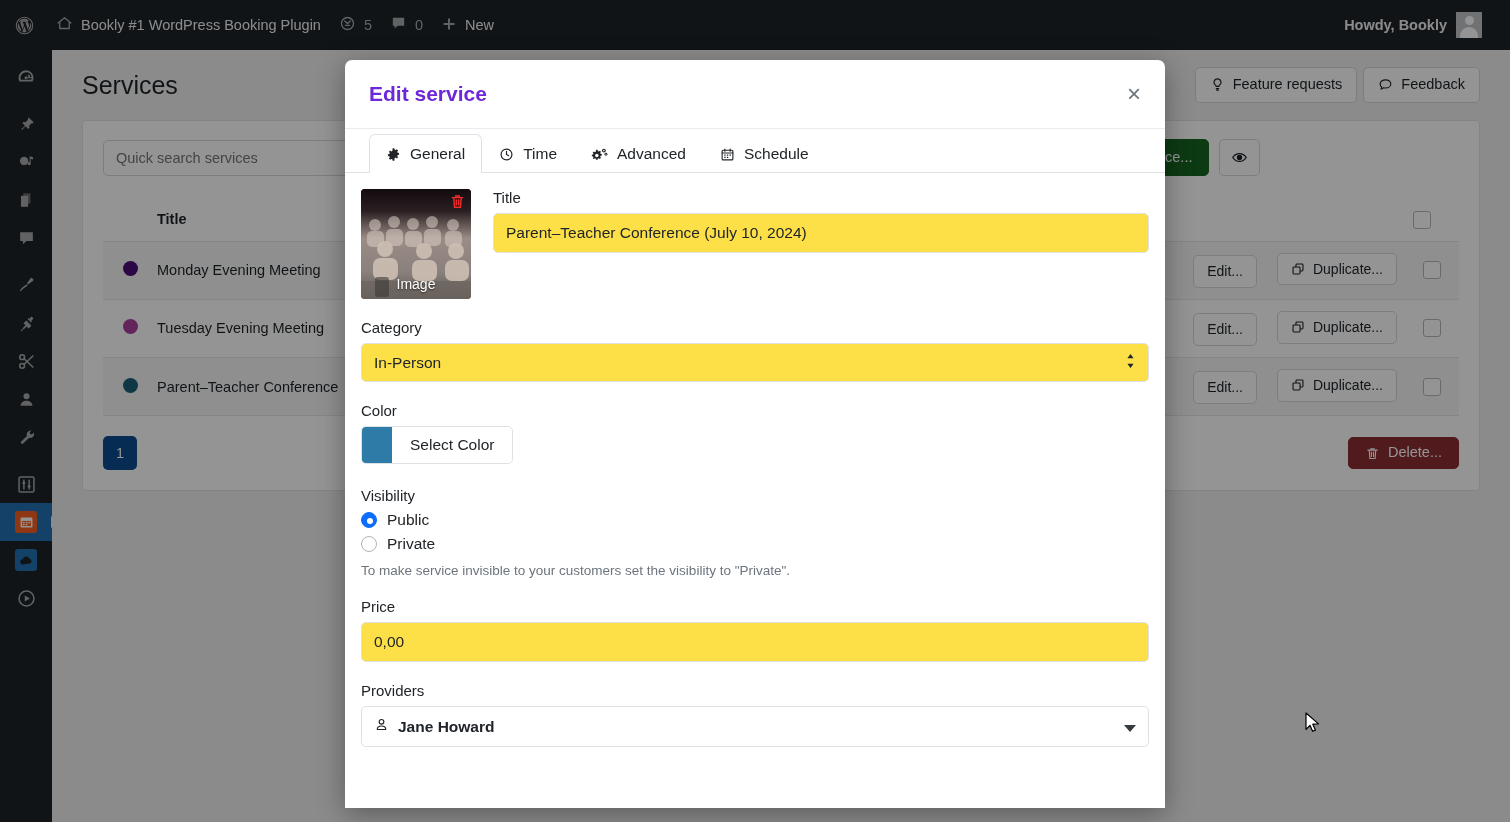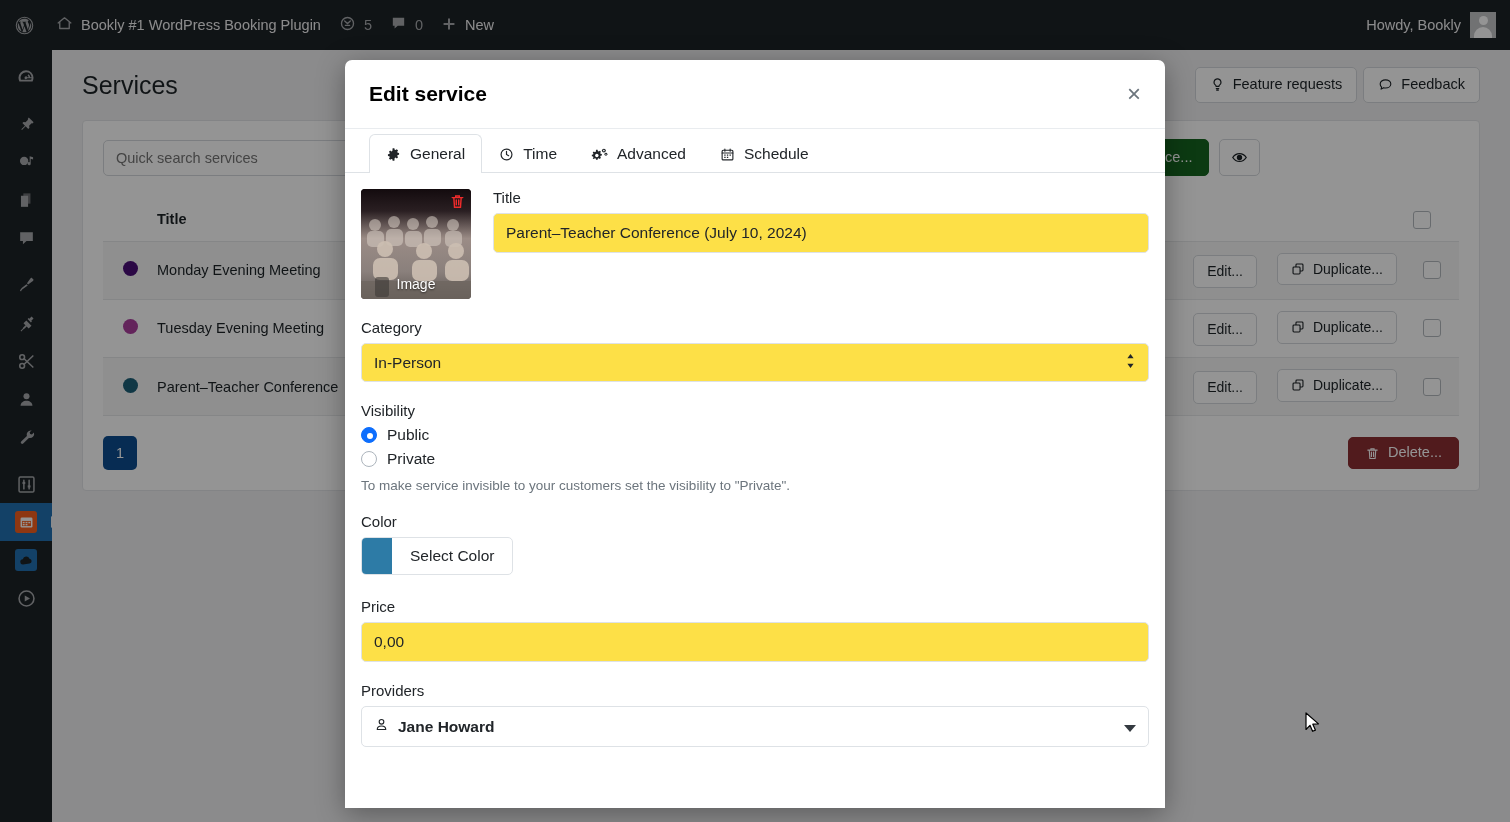--- a/index.html
+++ b/index.html
@@ -28,21 +28,21 @@
   .ab-item {
     display: flex; align-items: center; gap: 8px;
     height: 100%; padding: 0 9px; color: #f0f0f1;
     white-space: nowrap;
   }
   .ab-logo { padding-left: 14px; padding-right: 12px; }
   .ab-logo svg { display:block; }
   .ab-count { color: #a7aaad; }
   .ab-right {
     margin-left: auto; display: flex; align-items: center;
-    height: 100%; padding-right: 14px; gap: 9px;
+    height: 100%; padding-right: 28px; gap: 9px; font-weight: bold;
   }
   .avatar-box {
     width: 26px; height: 26px; background: #c3c4c7;
     display: flex; align-items: flex-end; justify-content: center;
     overflow: hidden;
   }
   .avatar-inner { position: relative; width: 26px; height: 26px; }
   .avatar-inner .h { position:absolute; left: 8.5px; top: 4px; width: 9px; height: 9px; border-radius: 50%; background: #fff; }
   .avatar-inner .b { position:absolute; left: 4px; top: 15px; width: 18px; height: 12px; border-radius: 9px 9px 0 0; background: #fff; }
 
@@ -157,21 +157,21 @@
     position: absolute; left: 345px; top: 60px; width: 820px; height: 748px;
     background: #fff; border-radius: 7px 7px 0 0;
     z-index: 60; overflow: hidden;
     display: flex; flex-direction: column;
     box-shadow: 0 6px 28px rgba(0,0,0,.35);
   }
   .modal-head {
     display: flex; align-items: center; padding: 22px 24px;
     border-bottom: 1px solid #e9ecef; flex: 0 0 auto;
   }
-  .modal-title { font-size: 21px; font-weight: bold; color: #000000; }
+  .modal-title { font-size: 21px; font-weight: bold; color: #6d28d9; }
   .modal-close {
     margin-left: auto; color: #6c757d; font-size: 24px; line-height: 1;
     background: none; border: none; cursor: pointer;
     font-family: "Liberation Sans", sans-serif;
   }
   .modal-body { flex: 1 1 auto; overflow: hidden; padding: 0 0 0 0; }
 
   .tabs {
     display: flex; align-items: flex-end; padding: 0 24px;
     border-bottom: 1px solid #dee2e6; height: 44px;
@@ -676,38 +676,38 @@
             <select class="input" id="catsel"><option>In-Person</option></select>
             <span class="select-arrows">
               <svg width="11" height="16" viewBox="0 0 12 18" fill="#212529">
                 <path d="M6 1 9.5 6h-7zM6 17 2.5 12h7z"></path>
               </svg>
             </span>
           </div>
         </div>
 
         <div class="group">
+          <span class="label">Color</span>
+          <div class="color-btn">
+            <span class="color-swatch" id="swatch" style="background: rgb(45, 123, 166);"></span>
+            <span class="lbl">Select Color</span>
+          </div>
+        </div>
+
+        <div class="group">
           <span class="label">Visibility</span>
           <div class="radio-row">
             <span class="radio on"></span>
             <span class="radio-label">Public</span>
           </div>
           <div class="radio-row">
             <span class="radio"></span>
             <span class="radio-label">Private</span>
           </div>
           <div class="help">To make service invisible to your customers set the visibility to "Private".</div>
-        </div>
-
-        <div class="group">
-          <span class="label">Color</span>
-          <div class="color-btn">
-            <span class="color-swatch" id="swatch" style="background: rgb(45, 123, 166);"></span>
-            <span class="lbl">Select Color</span>
-          </div>
         </div>
 
         <div class="group">
           <span class="label">Price</span>
           <input class="input" value="0,00" style="">
         </div>
 
         <div class="group">
           <span class="label">Providers</span>
           <div class="combo">

